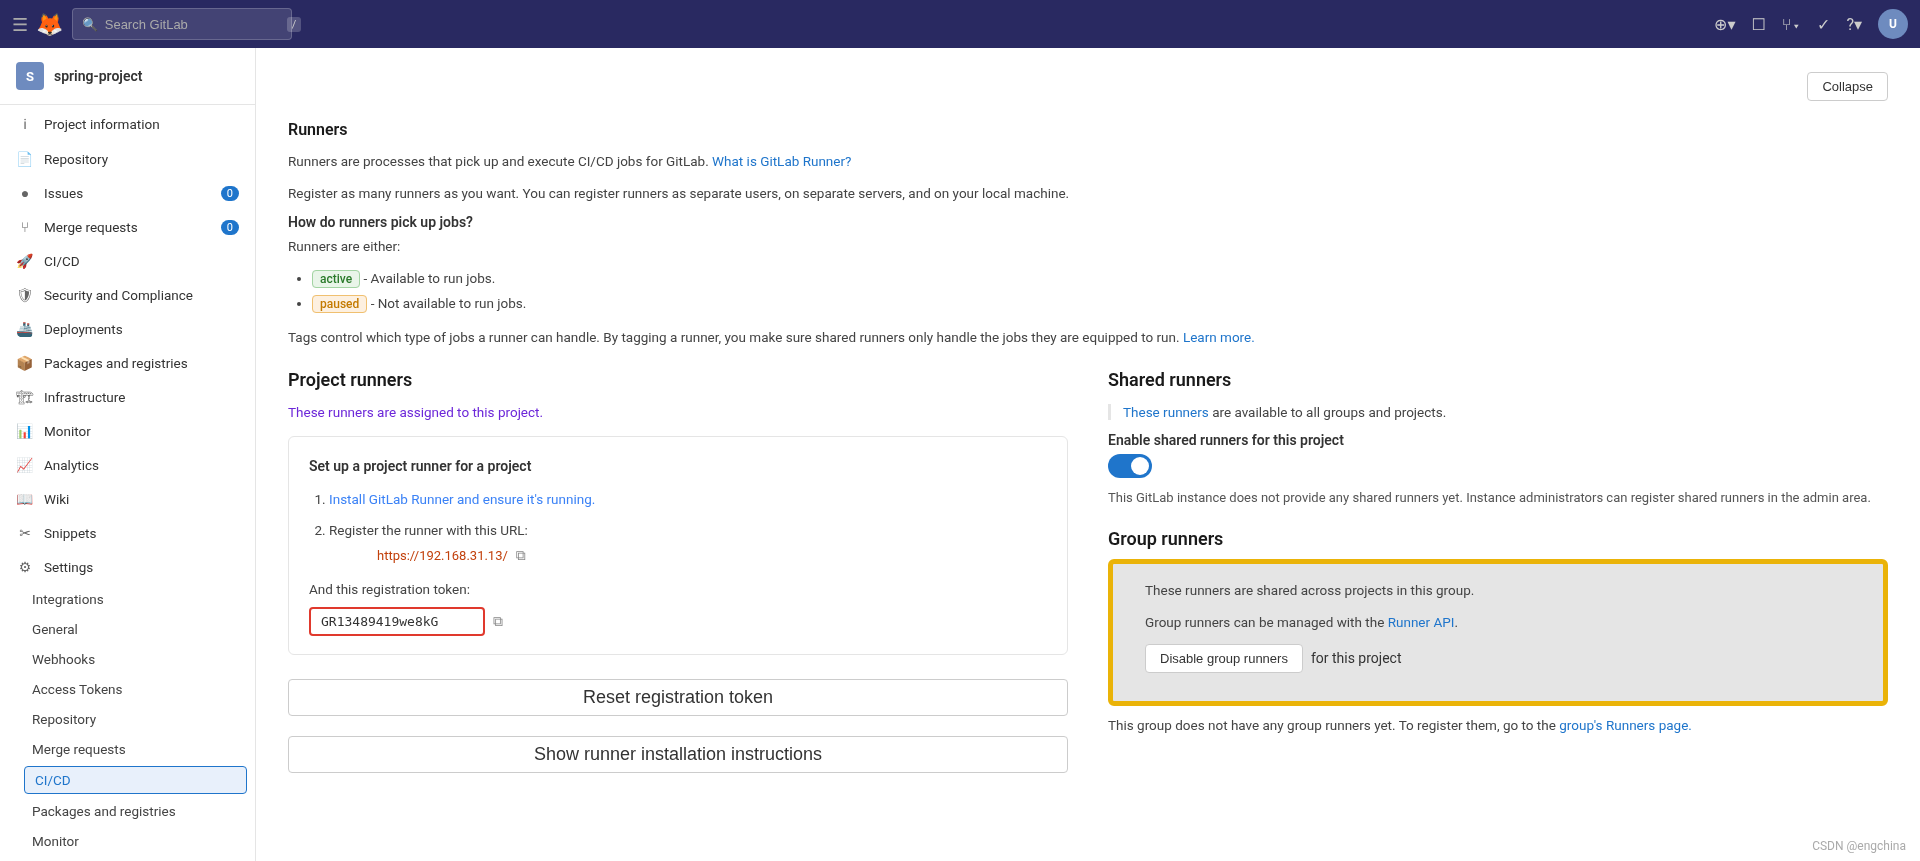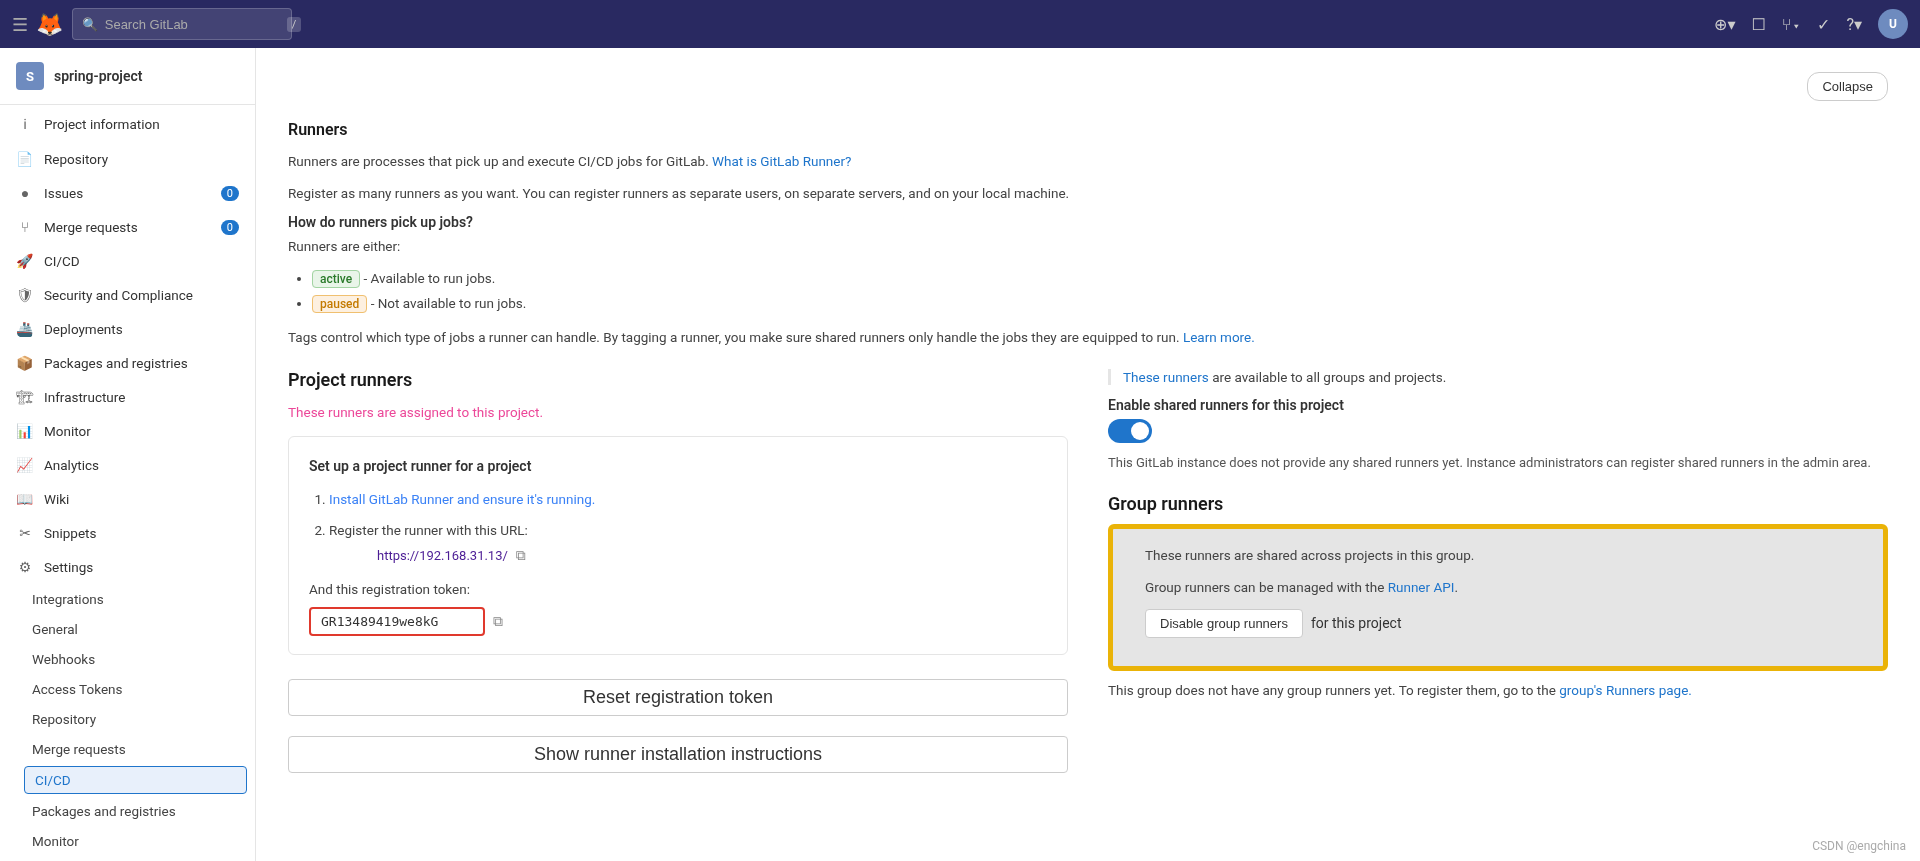--- a/index.html
+++ b/index.html
@@ -91,21 +91,21 @@
       border: 1.5px solid #1f75cb;
       margin: 2px 8px 2px 24px;
       padding: 5px 10px;
     }
 
     
     .main { flex: 1; overflow-y: auto; padding: 24px 32px; }
 
     .page-header { display: flex; justify-content: space-between; align-items: flex-start; margin-bottom: 12px; }
     .page-title { font-size: 16px; font-weight: 600; color: #1a1a1a; margin-top: 48px; }
-    .collapse-btn { border: 1px solid #ccc; background: #fff; padding: 6px 14px; border-radius: 12px; cursor: pointer; font-size: 13px; color: #333; }
+    .collapse-btn { border: 1px solid #ccc; background: #fff; padding: 6px 14px; border-radius: 4px; cursor: pointer; font-size: 13px; color: #333; }
 
     .desc { color: #444; line-height: 1.6; margin-bottom: 10px; font-size: 13.5px; }
     .desc a { color: #1f75cb; text-decoration: none; }
 
     .section-sub-title { font-weight: 600; font-size: 14px; margin-bottom: 6px; margin-top: 6px; }
 
     .runners-list { list-style: disc; padding-left: 24px; margin-bottom: 12px; }
     .runners-list li { margin-bottom: 4px; color: #444; font-size: 13.5px; line-height: 1.6; }
 
     .badge-active { background: #e9f5e9; color: #2a7a2a; border: 1px solid #a3d4a3; border-radius: 4px; padding: 1px 7px; font-size: 12px; font-weight: 500; }
@@ -117,21 +117,21 @@
     .column-right { flex: 1; }
 
     .column-title { font-size: 18px; font-weight: 600; margin-bottom: 14px; color: #1a1a1a; }
 
     .info-box { background: #fff; border: 1px solid #e5e5e5; border-radius: 6px; padding: 18px 20px; color: #444; font-size: 13.5px; line-height: 1.7; }
     .info-box .box-title { font-weight: 600; font-size: 14px; color: #333; margin-bottom: 10px; }
     .info-box ol { padding-left: 20px; }
     .info-box ol li { margin-bottom: 8px; }
     .info-box a { color: #3b82f6; text-decoration: none; }
     .info-box .url-row { display: flex; align-items: center; gap: 8px; margin-top: 2px; }
-    .info-box .url { color: #4c1d95; font-size: 13px; padding-left: 48px; }
+    .info-box .url { color: #c2410c; font-size: 13px; padding-left: 48px; }
     .copy-icon { cursor: pointer; color: #888; font-size: 14px; }
 
     .token-row { display: flex; align-items: center; gap: 8px; margin-top: 6px; }
     .token-input {
       border: 2px solid #e0392d;
       border-radius: 4px;
       padding: 5px 10px;
       font-size: 13px;
       color: #333;
       width: 176px;
@@ -168,21 +168,21 @@
     .group-box-text a { color: #1f75cb; text-decoration: none; }
 
     .group-box-row { display: flex; align-items: center; gap: 8px; margin-bottom: 12px; }
     .btn-outline-sm { border: 1px solid #ccc; background: #fff; padding: 6px 14px; border-radius: 4px; cursor: pointer; font-size: 13px; color: #333; }
 
     .group-footer { font-size: 13.5px; color: #444; line-height: 1.7; margin-top: 8px; }
     .group-footer a { color: #1f75cb; text-decoration: none; }
 
     .watermark { position: fixed; bottom: 8px; right: 14px; font-size: 12px; color: #aaa; }
 
-    .left-col-note { font-size: 13.5px; color: #ec4899; margin-bottom: 16px; }
+    .left-col-note { font-size: 13.5px; color: #6d28d9; margin-bottom: 16px; }
 
     
     .shared-left-border { border-left: 3px solid #e5e5e5; padding-left: 12px; margin-bottom: 12px; }
   </style>
 </head>
 <body>
 
 <div class="topnav">
   <div class="topnav-left">
     <span class="topnav-hamburger">☰</span>
@@ -343,20 +343,21 @@
           </div>
         </div>
 
         <div style="margin-top: 12px; display: flex; flex-direction: column; gap: 8px;">
           <button class="btn-outline">Reset registration token</button>
           <button class="btn-outline">Show runner installation instructions</button>
         </div>
       </div>
 
       <div class="column-right">
+        <h2 class="column-title">Shared runners</h2>
 
         <div class="shared-left-border">
           <span class="shared-info">
             <a href="#">These runners</a>
             <span>are available to all groups and projects.</span>
           </span>
         </div>
 
         <p class="section-sub-title">Enable shared runners for this project</p>
 

